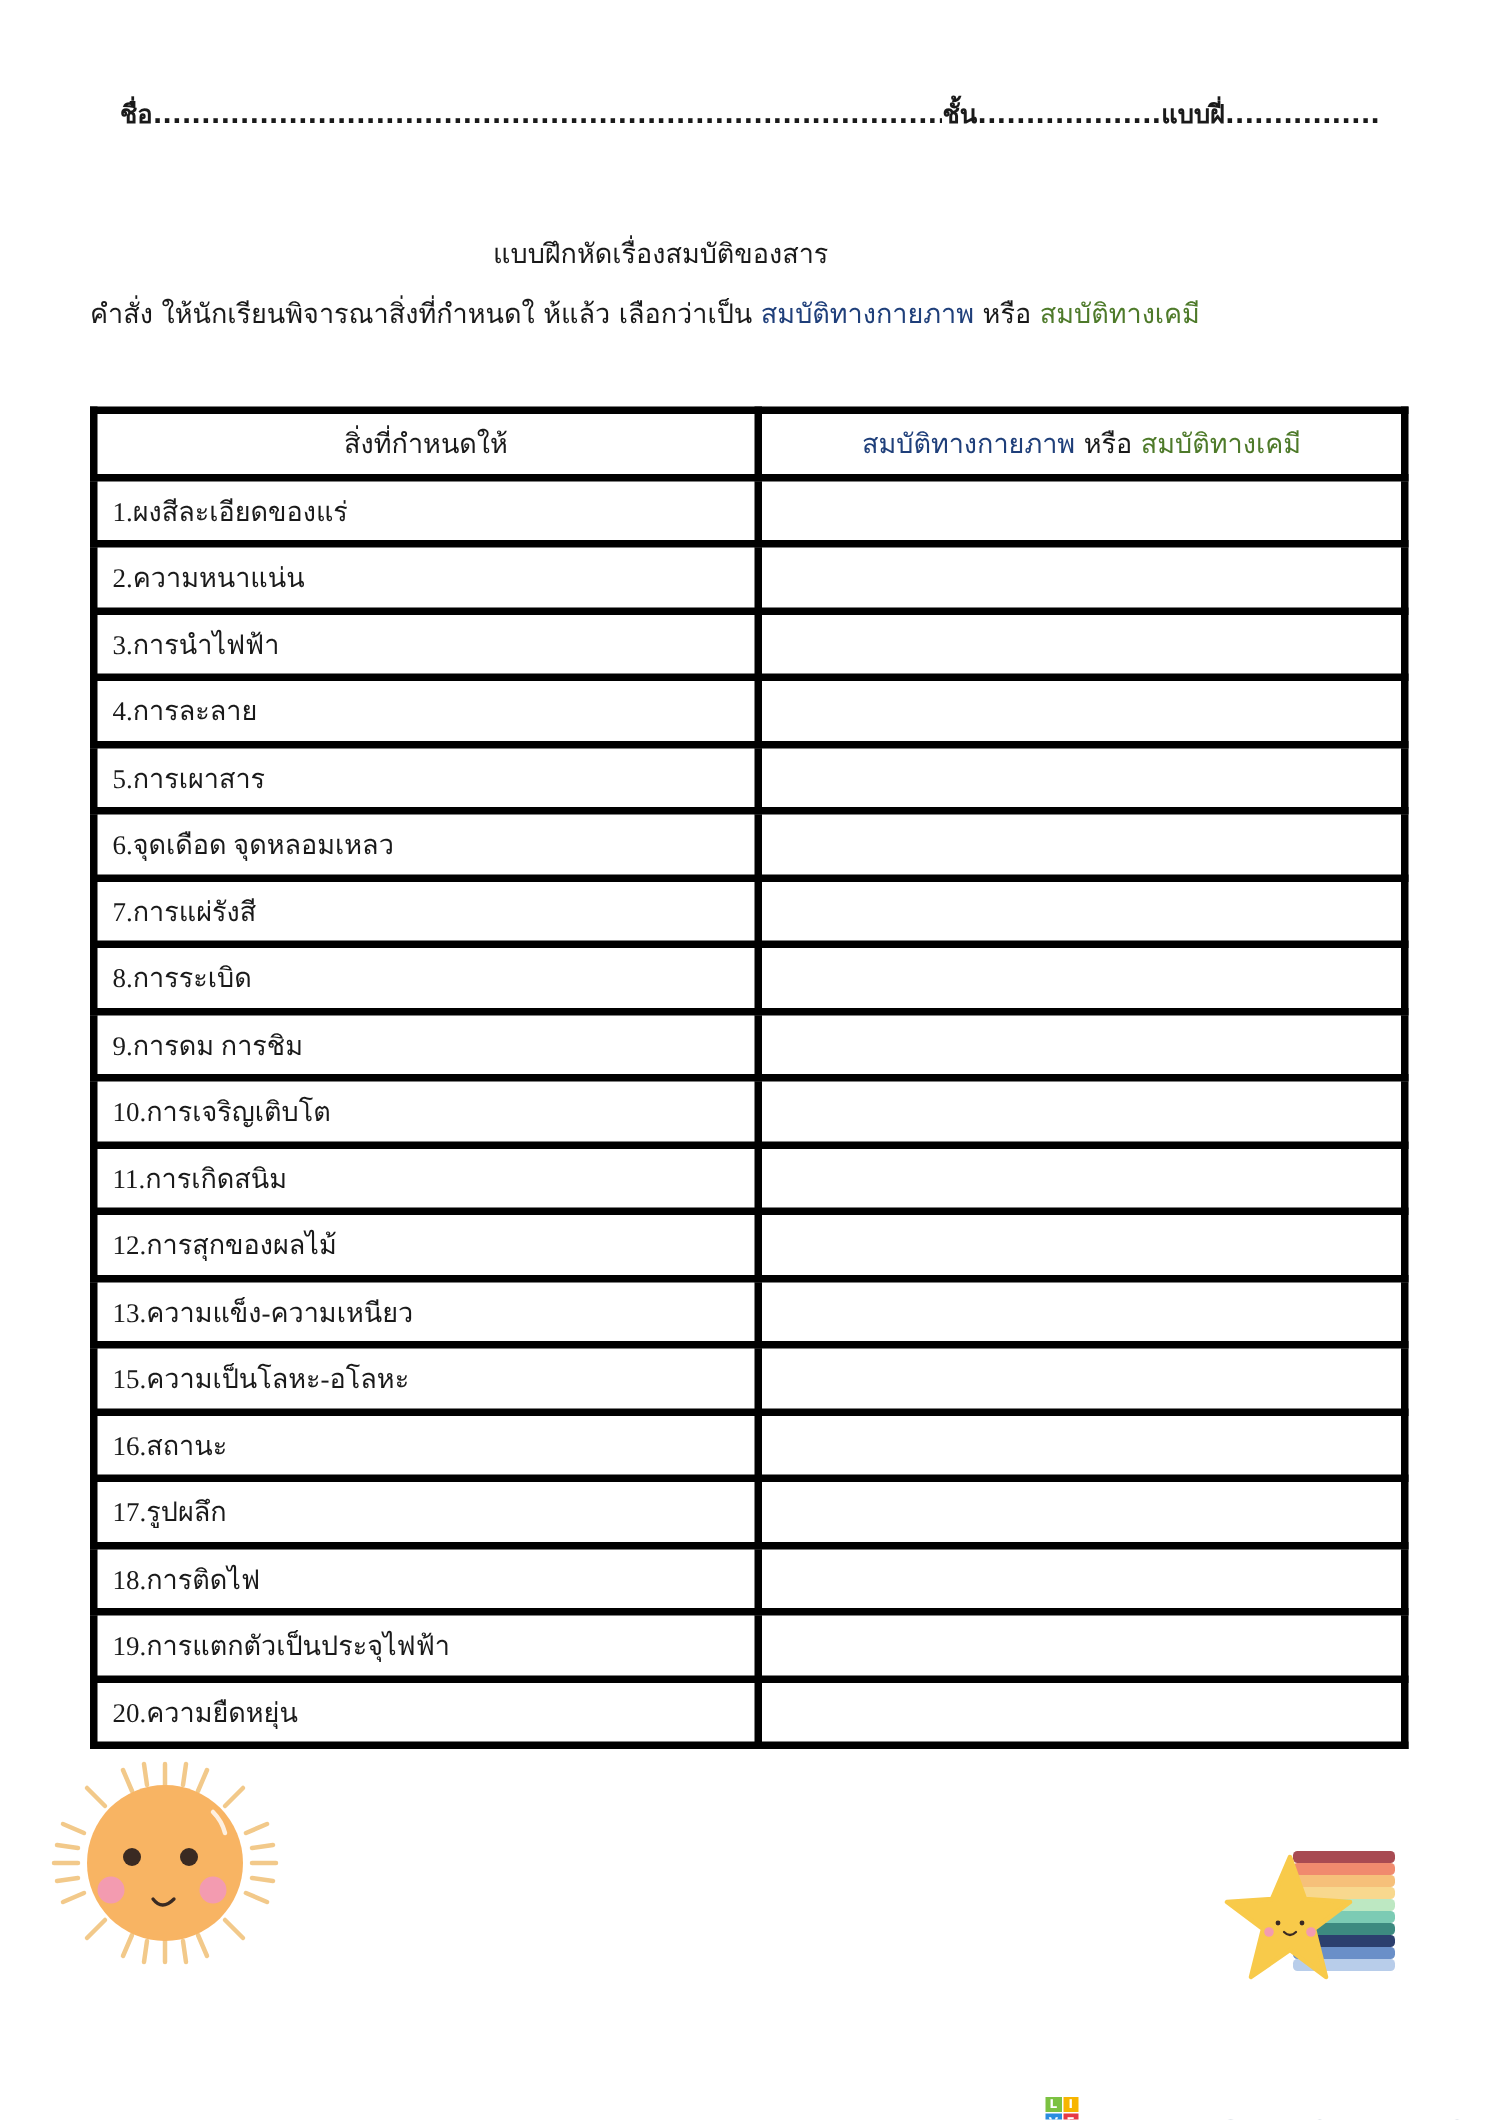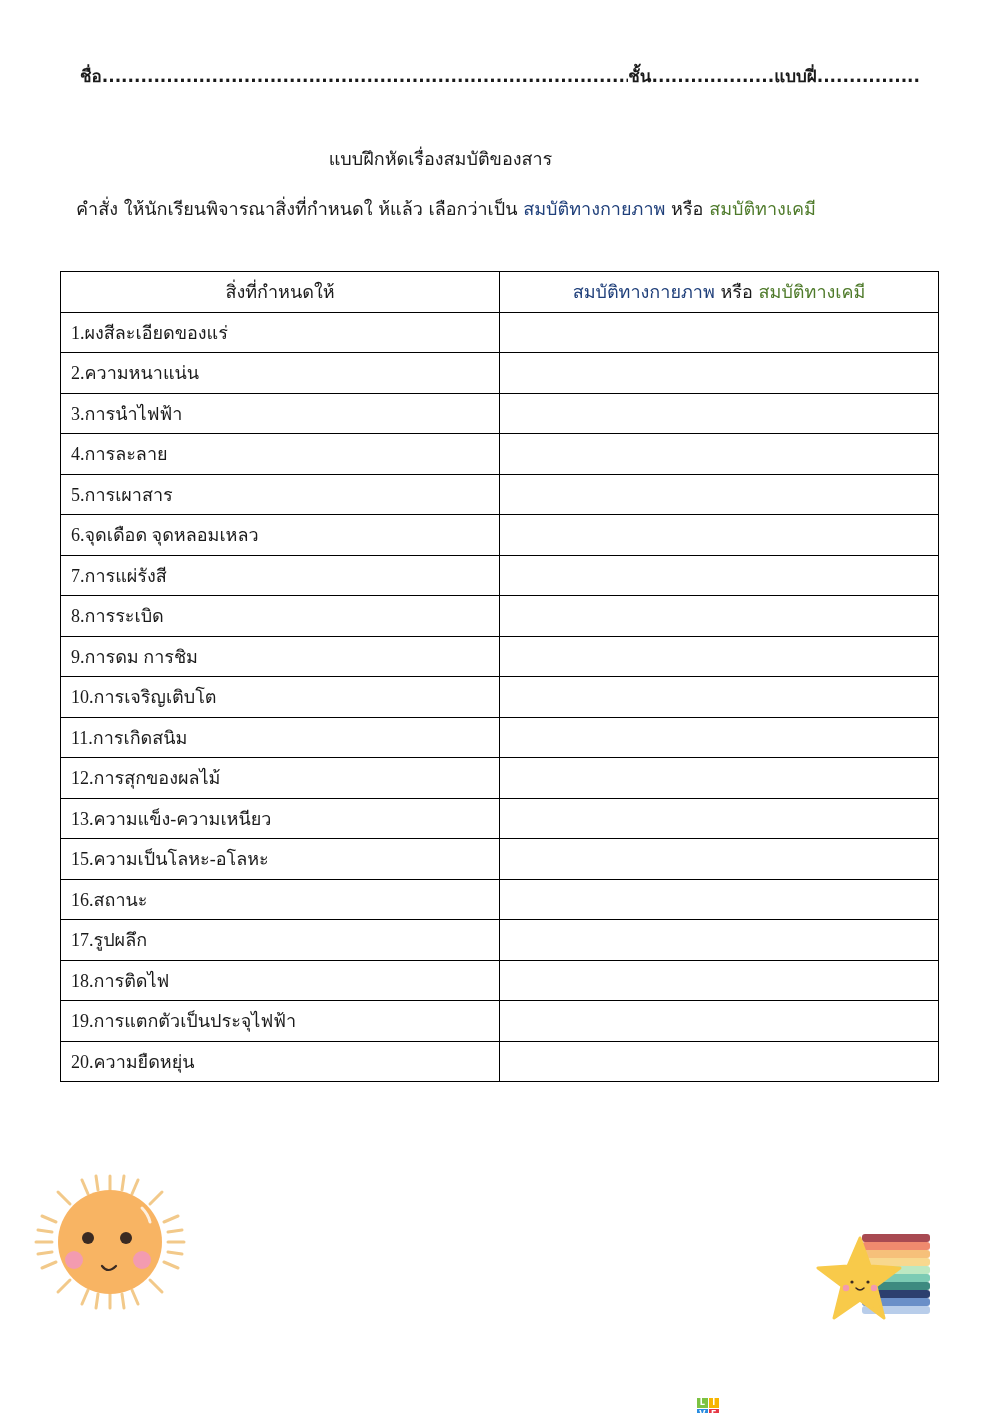--- a/index.html
+++ b/index.html
@@ -27,44 +27,44 @@
       font-weight: bold;
     }
     .header-line .dots {
       flex: 1;
       overflow: hidden;
       letter-spacing: 0px;
     }
     .title {
       position: absolute;
       left: 0;
-      top: 144px;
+      top: 154px;
       width: 881px;
       text-align: center;
       font-size: 18px;
     }
     .instruction {
       position: absolute;
-      left: 76px;
+      left: 60px;
       top: 194px;
       font-size: 18px;
       white-space: nowrap;
     }
     .blue { color: #1f3f7a; }
     .green { color: #4e7a2a; }
     table.worksheet {
       position: absolute;
       left: 60px;
       top: 271px;
       width: 879px;
       border-collapse: collapse;
       font-size: 18px;
     }
     table.worksheet th, table.worksheet td {
-      border: 1px solid #000000;
+      border: 5px solid #000000;
       height: 39.5px;
       padding: 0 10px;
     }
     table.worksheet th {
       font-weight: normal;
       text-align: center;
     }
     table.worksheet td.item {
       text-align: left;
       width: 418px;

